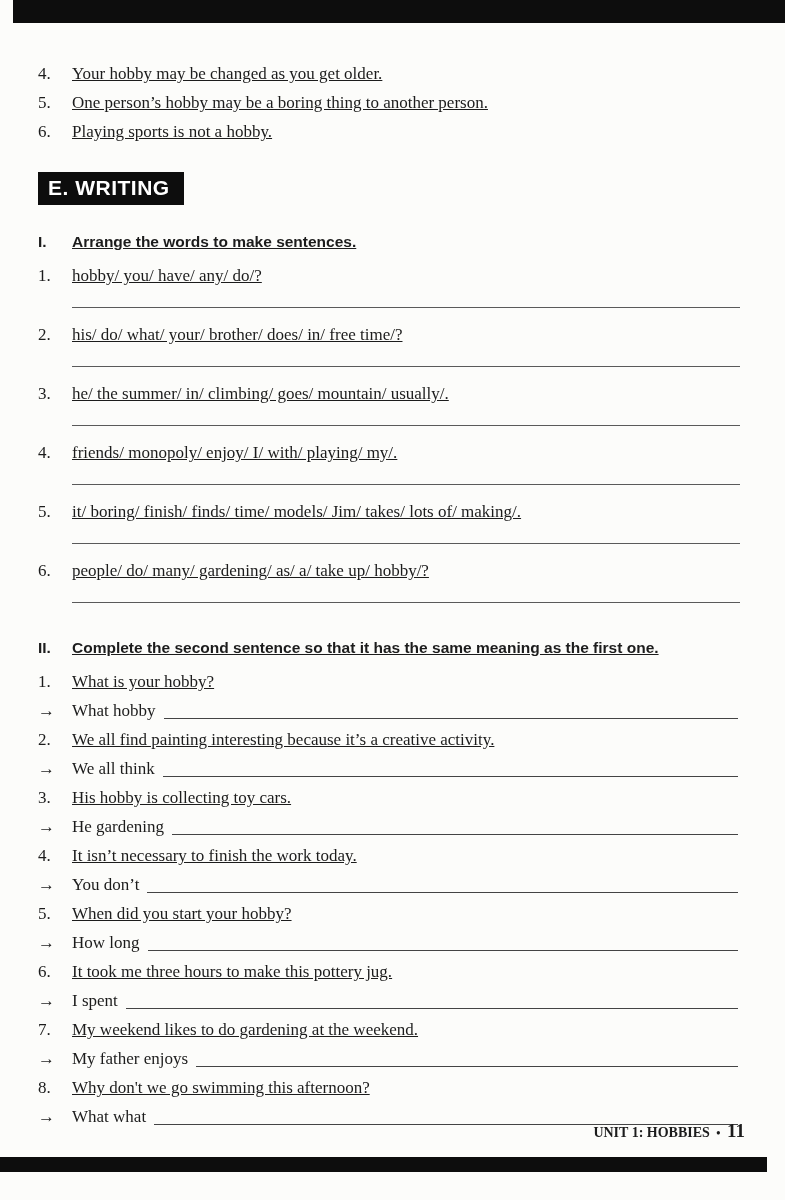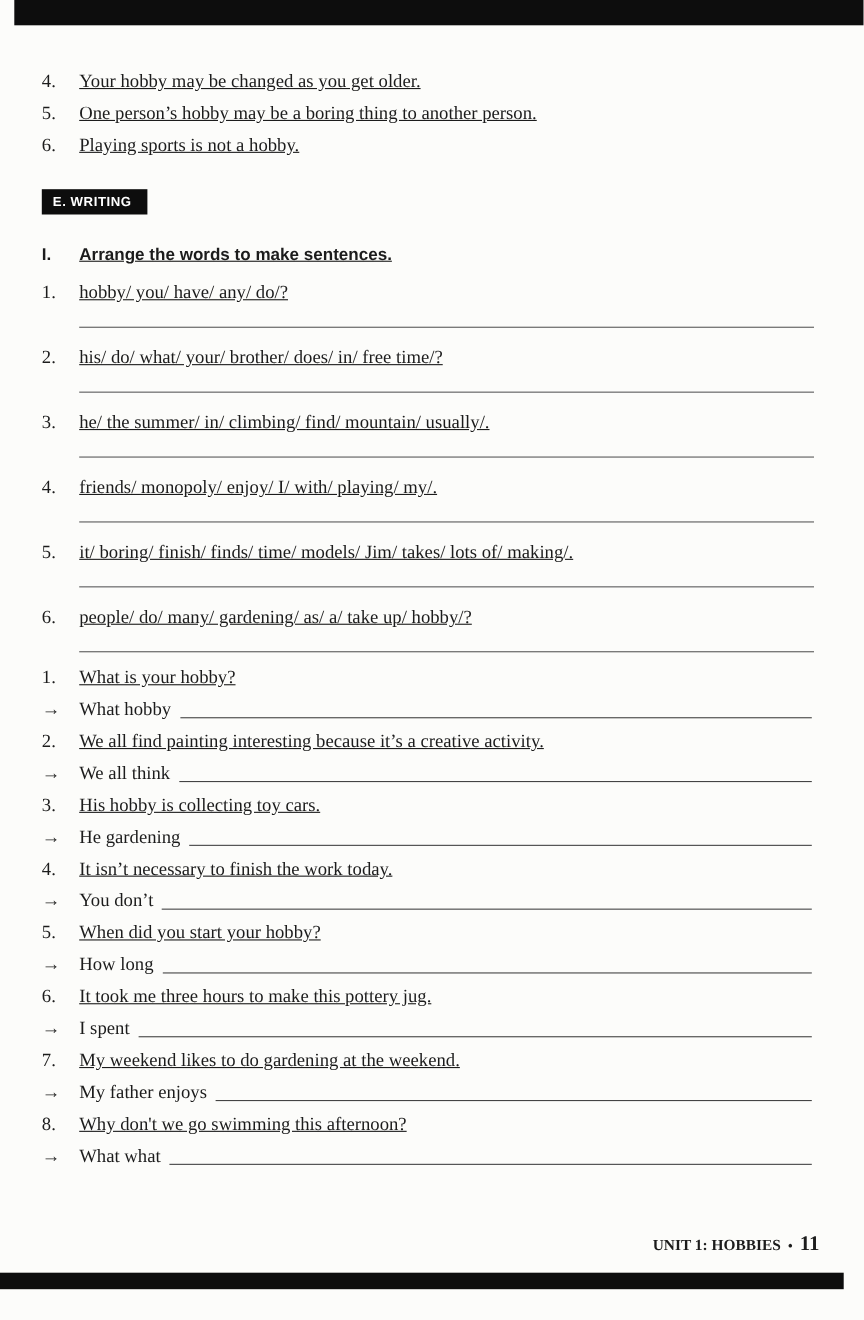--- a/index.html
+++ b/index.html
@@ -26,21 +26,21 @@
   .num { flex:0 0 34px; }
   .txt { flex:1 1 auto;text-decoration:underline; }
 
   .section-header {
     display:inline-block;
     margin-top:26px;
     background:#0d0d0d;
     color:#ffffff;
     font-family:"Liberation Sans", sans-serif;
     font-weight:bold;
-    font-size:12px;
+    font-size:21px;
     letter-spacing:0.5px;
     padding:4px 14px 5px 10px;
   }
 
   .ex-title {
     display:flex;
     font-family:"Liberation Sans", sans-serif;
     font-weight:bold;
     font-size:15.5px;
     line-height:22px;
@@ -117,21 +117,21 @@
   <div class="blank-line"></div>
 
   <div class="w-item">
     <span class="num">2.</span>
     <span class="txt">his/ do/ what/ your/ brother/ does/ in/ free time/?</span>
   </div>
   <div class="blank-line"></div>
 
   <div class="w-item">
     <span class="num">3.</span>
-    <span class="txt">he/ the summer/ in/ climbing/ find/ mountain/ usually/.</span>
+    <span class="txt">he/ the summer/ in/ climbing/ goes/ mountain/ usually/.</span>
   </div>
   <div class="blank-line"></div>
 
   <div class="w-item">
     <span class="num">4.</span>
     <span class="txt">friends/ monopoly/ enjoy/ I/ with/ playing/ my/.</span>
   </div>
   <div class="blank-line"></div>
 
   <div class="w-item">
@@ -140,20 +140,24 @@
   </div>
   <div class="blank-line"></div>
 
   <div class="w-item">
     <span class="num">6.</span>
     <span class="txt">people/ do/ many/ gardening/ as/ a/ take up/ hobby/?</span>
   </div>
   <div class="blank-line"></div>
 
   
+  <div class="ex-title second">
+    <span class="num">II.</span>
+    <span class="txt">Complete the second sentence so that it has the same meaning as the first one.</span>
+  </div>
 
   <div class="ex2">
 
     <div class="line">
       <span class="num">1.</span>
       <span class="txt">What is your hobby?</span>
     </div>
     <div class="line rewrite">
       <span class="num arrow">→</span>
       <span>What hobby</span>

